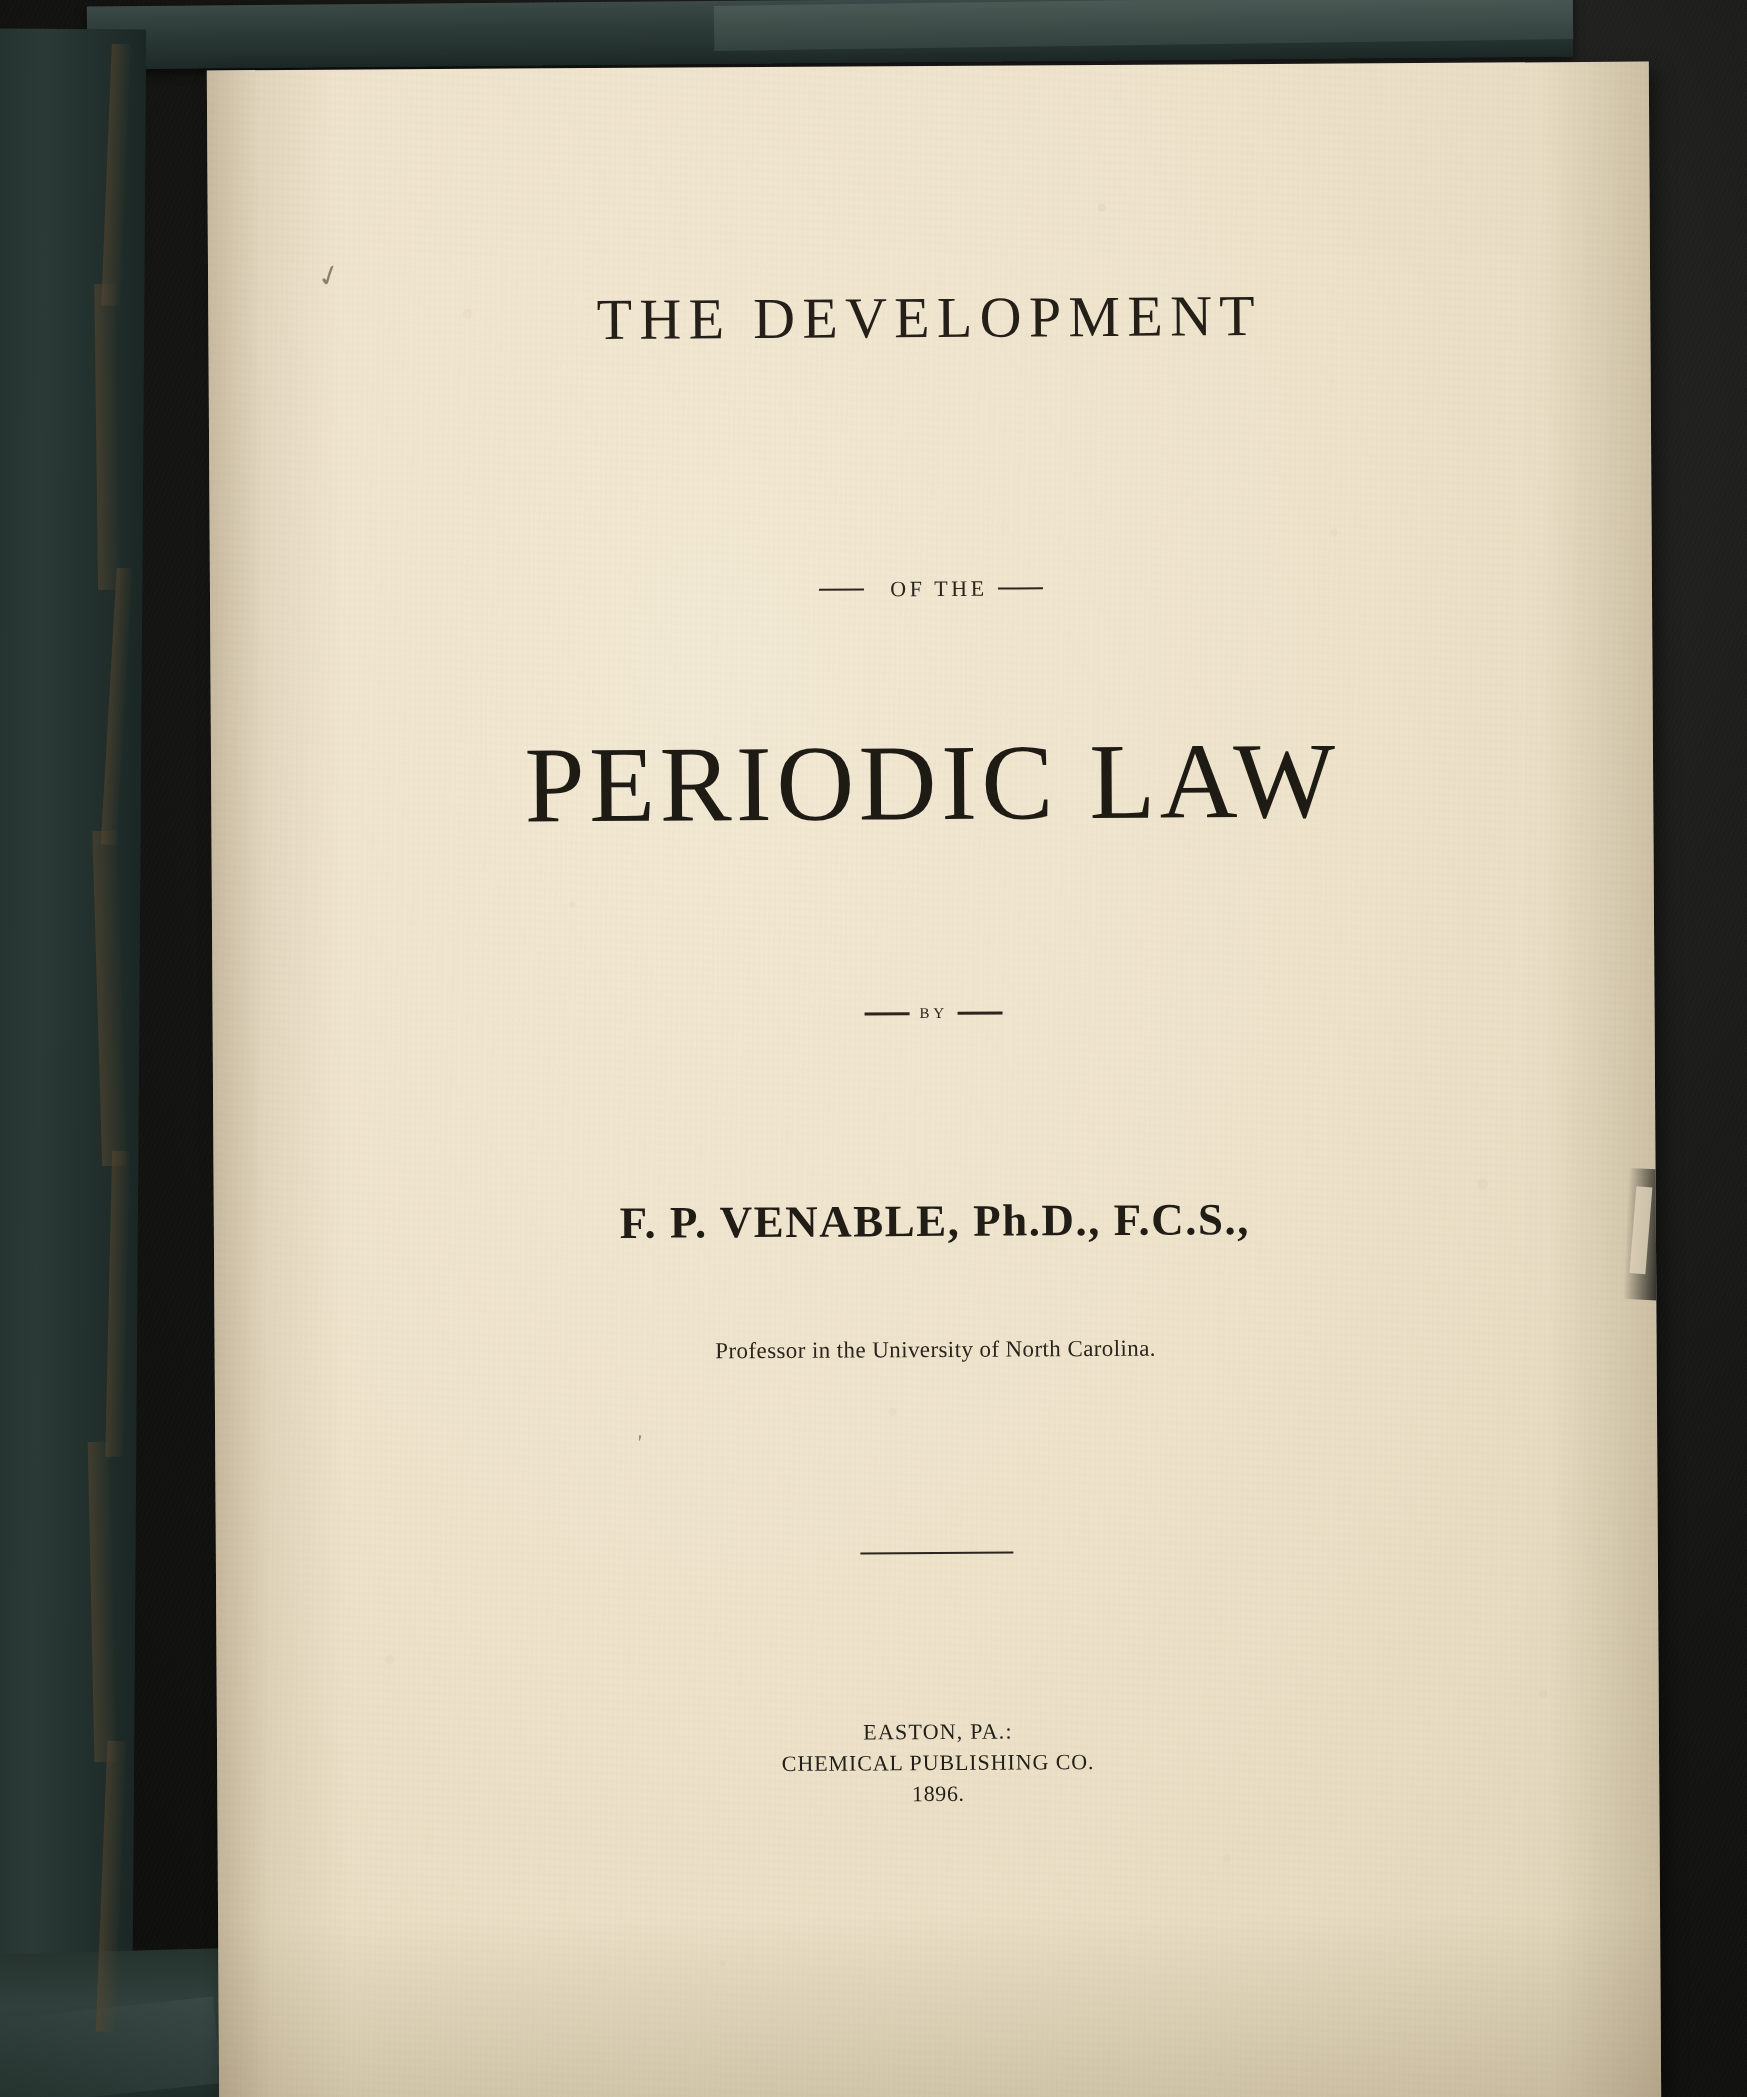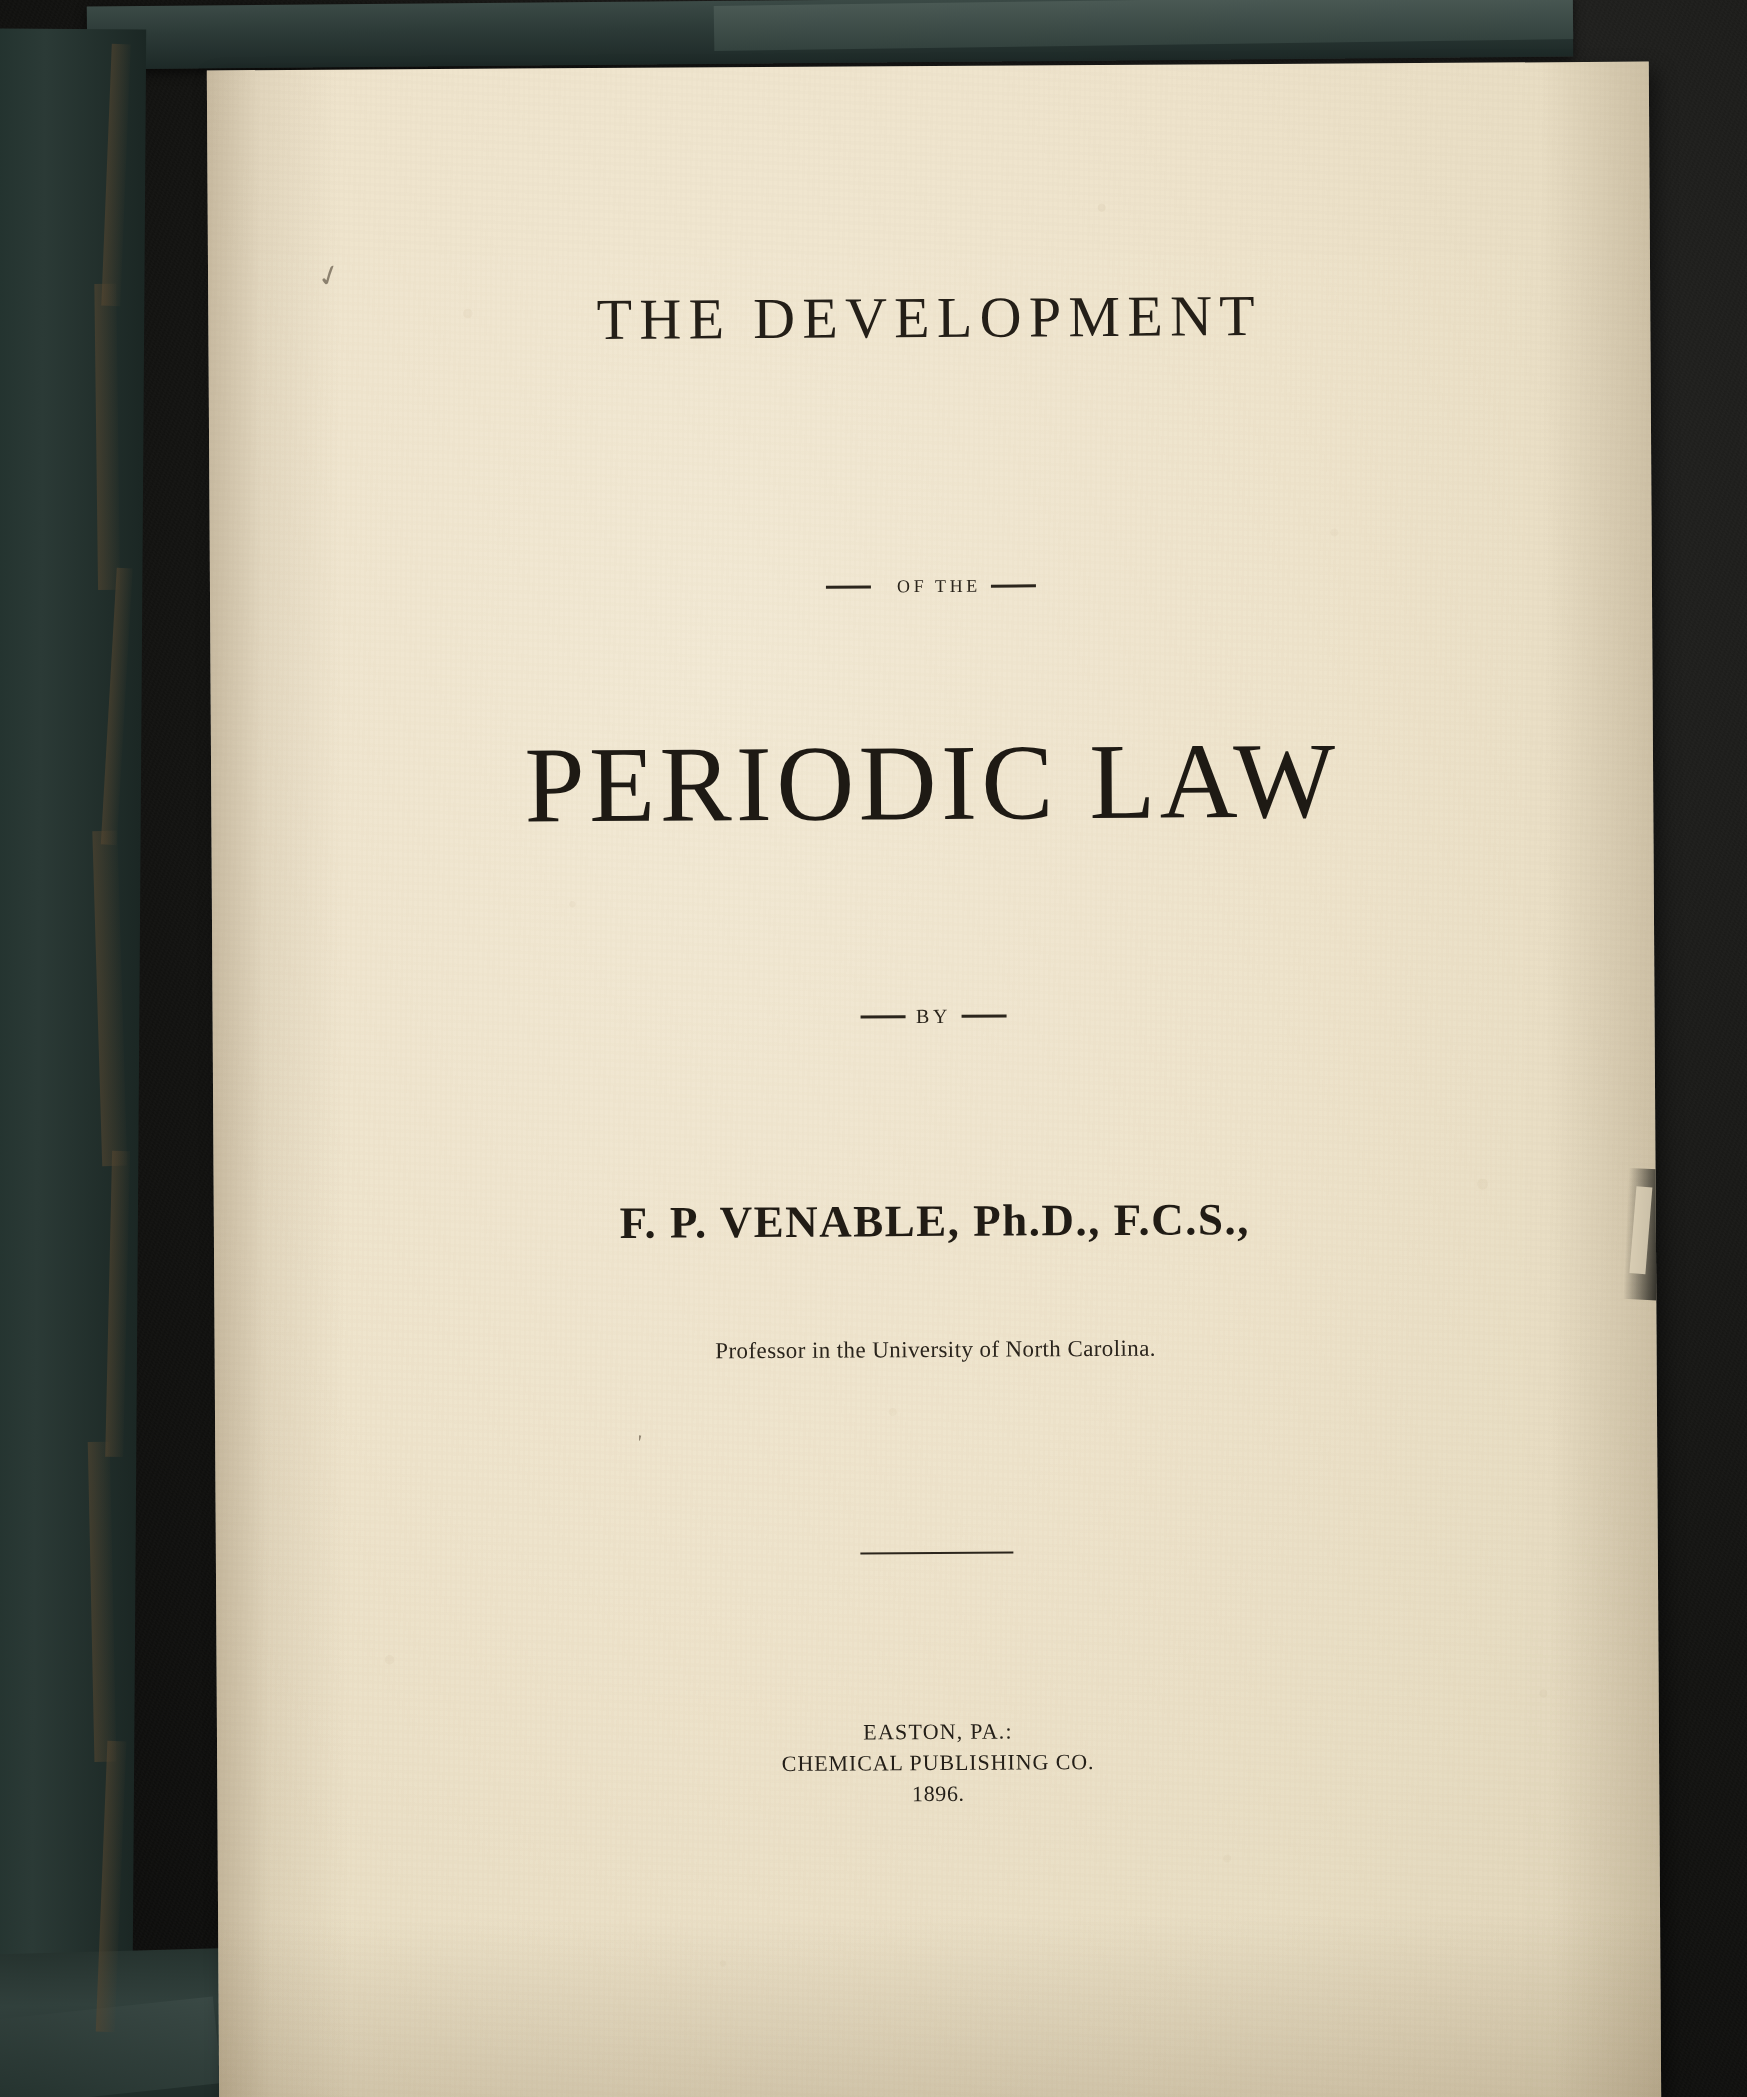--- a/index.html
+++ b/index.html
@@ -178,41 +178,41 @@
     justify-content: center;
     gap: 10.2px;
   }
   .rule-short {
     display: inline-block;
     width: 45px;
     height: 2.2px;
     background: #2b251c;
   }
   .of-the-text {
-    font-size: 18px;
+    font-size: 22px;
     letter-spacing: 3.6px;
     color: #2b251c;
     margin-left: 16px;
   }
   .title-big {
     top: 655px;
     font-size: 108px;
     letter-spacing: 4.4px;
     font-family: "Liberation Serif", serif;
     color: #1e1a14;
   }
   .by-row {
     top: 939px;
     display: flex;
     align-items: center;
     justify-content: center;
     gap: 10.2px;
   }
   .by-text {
-    font-size: 20px;
+    font-size: 15px;
     letter-spacing: 3.6px;
     color: #2b251c;
   }
   .author {
     top: 1129px;
     font-size: 45px;
     letter-spacing: 1.5px;
     font-weight: 700;
     font-family: "Liberation Serif", serif;
     color: #211c15;

